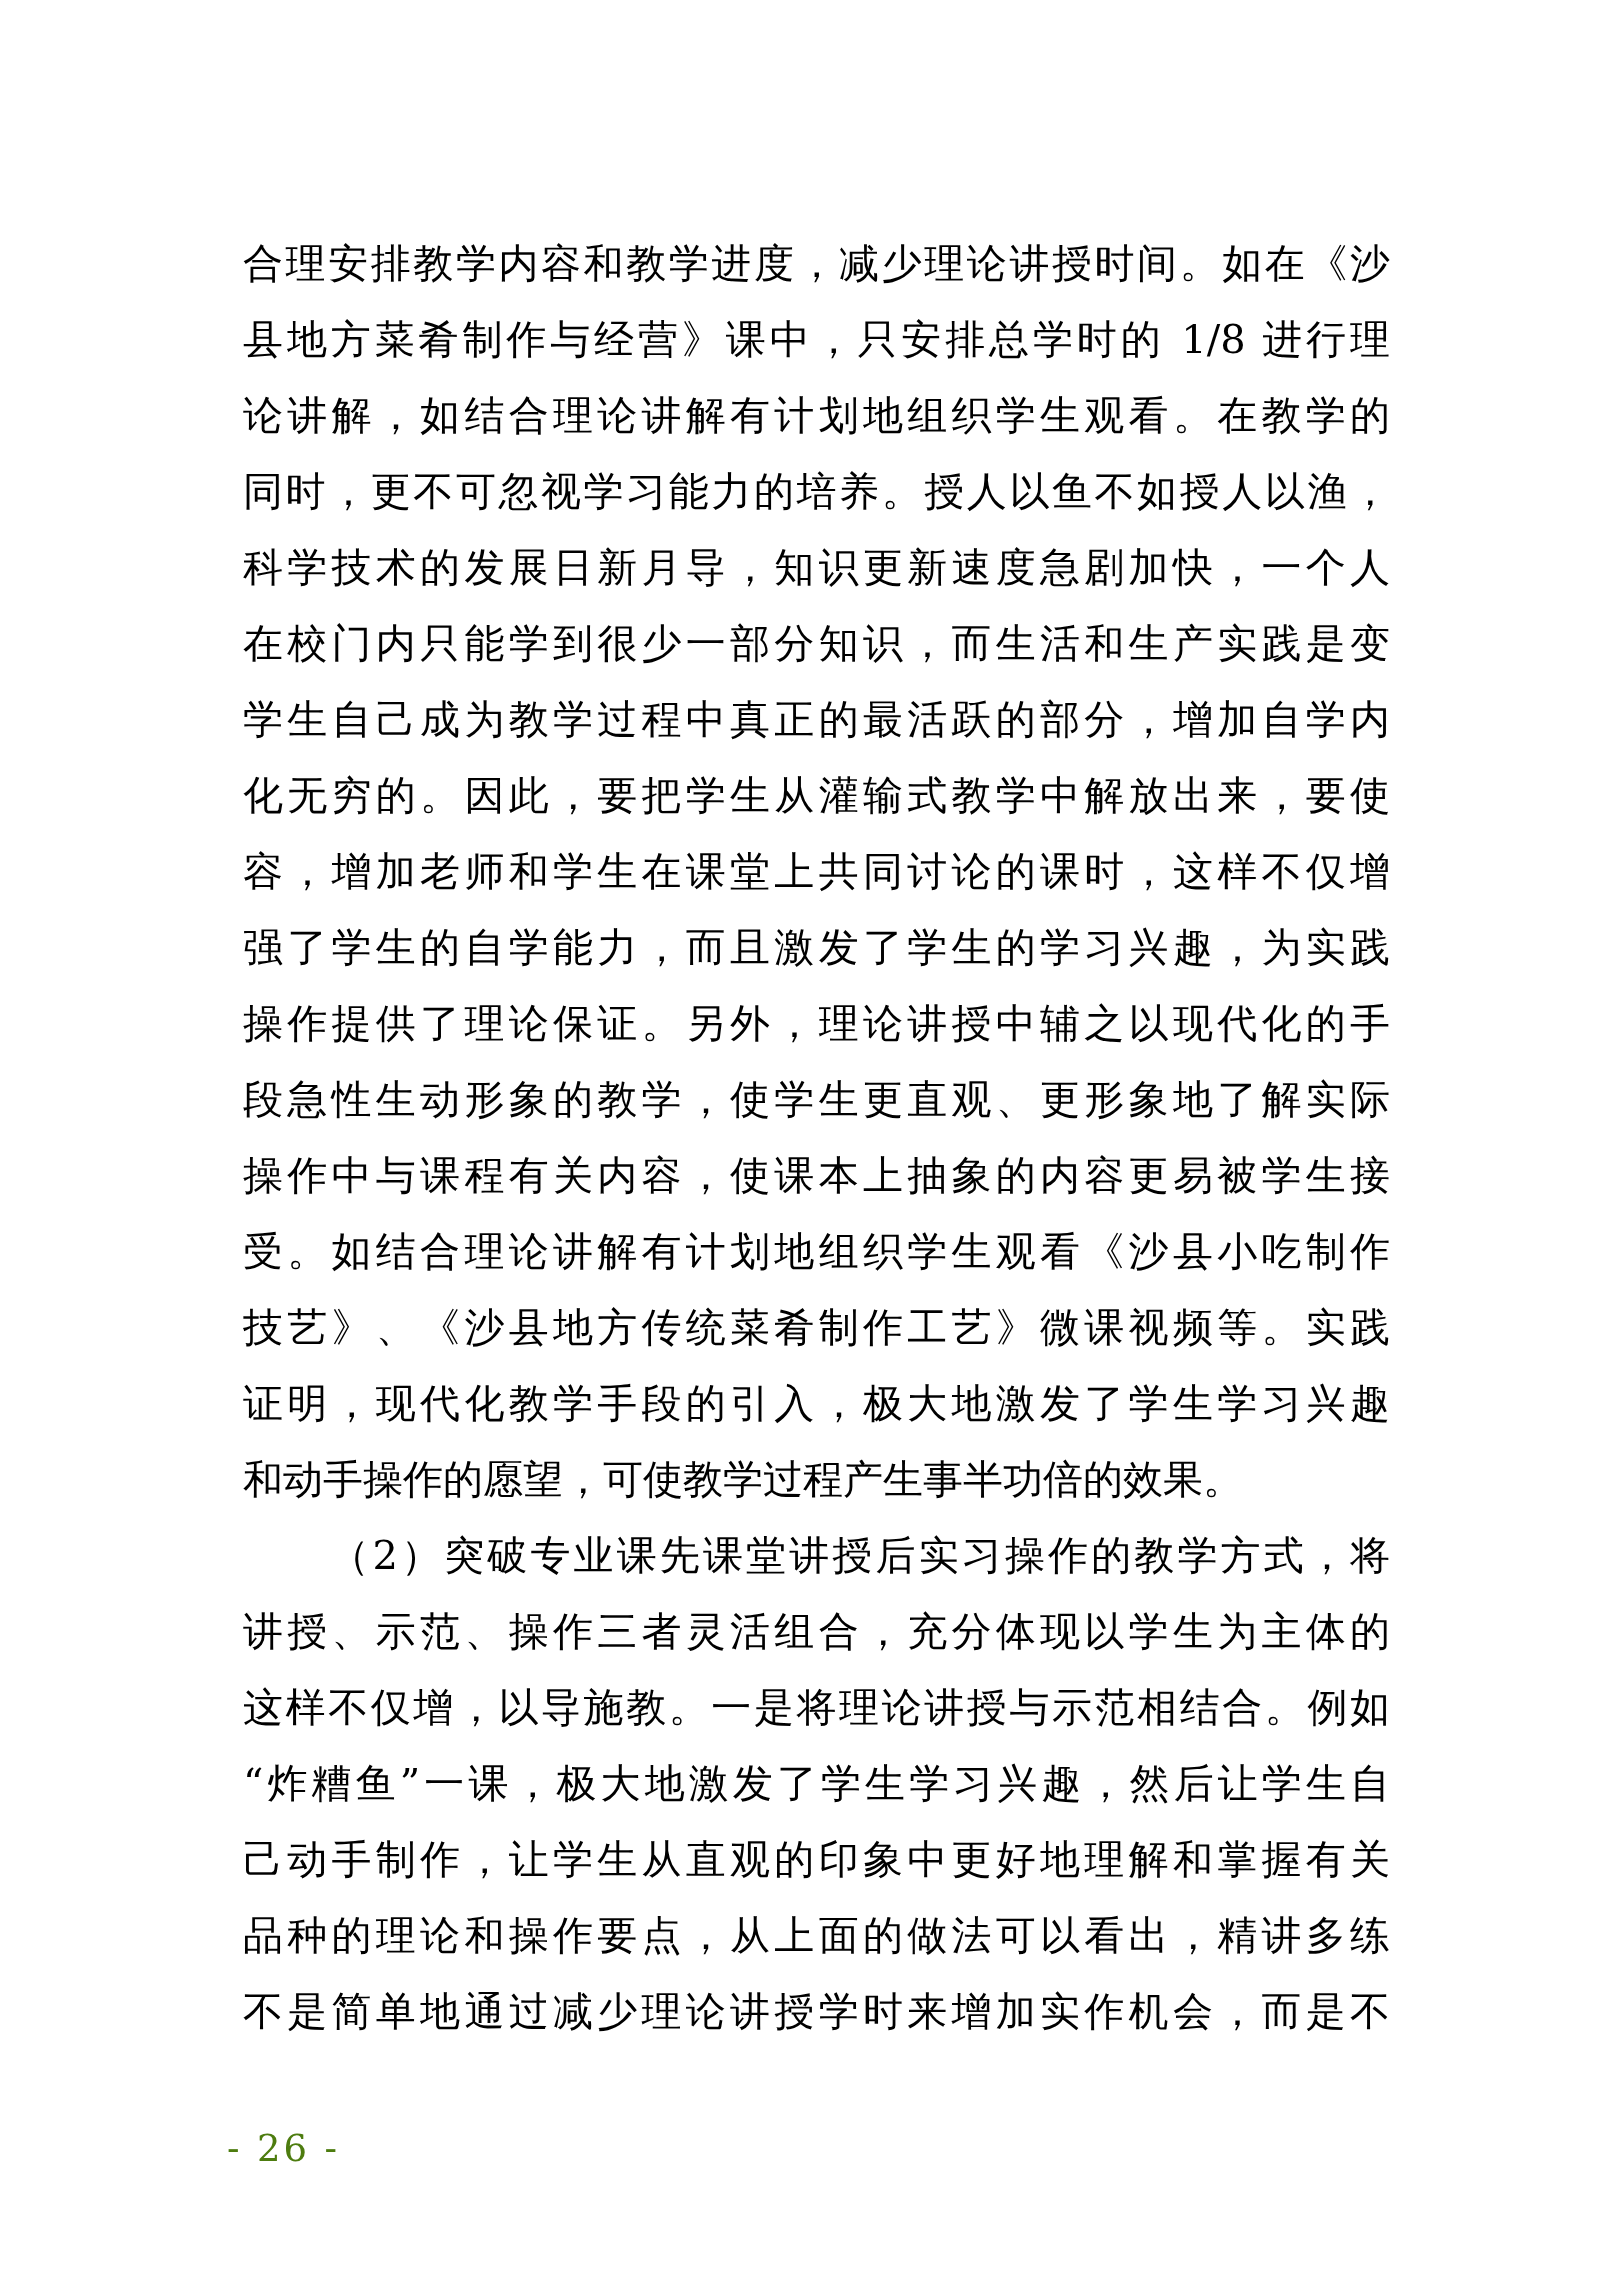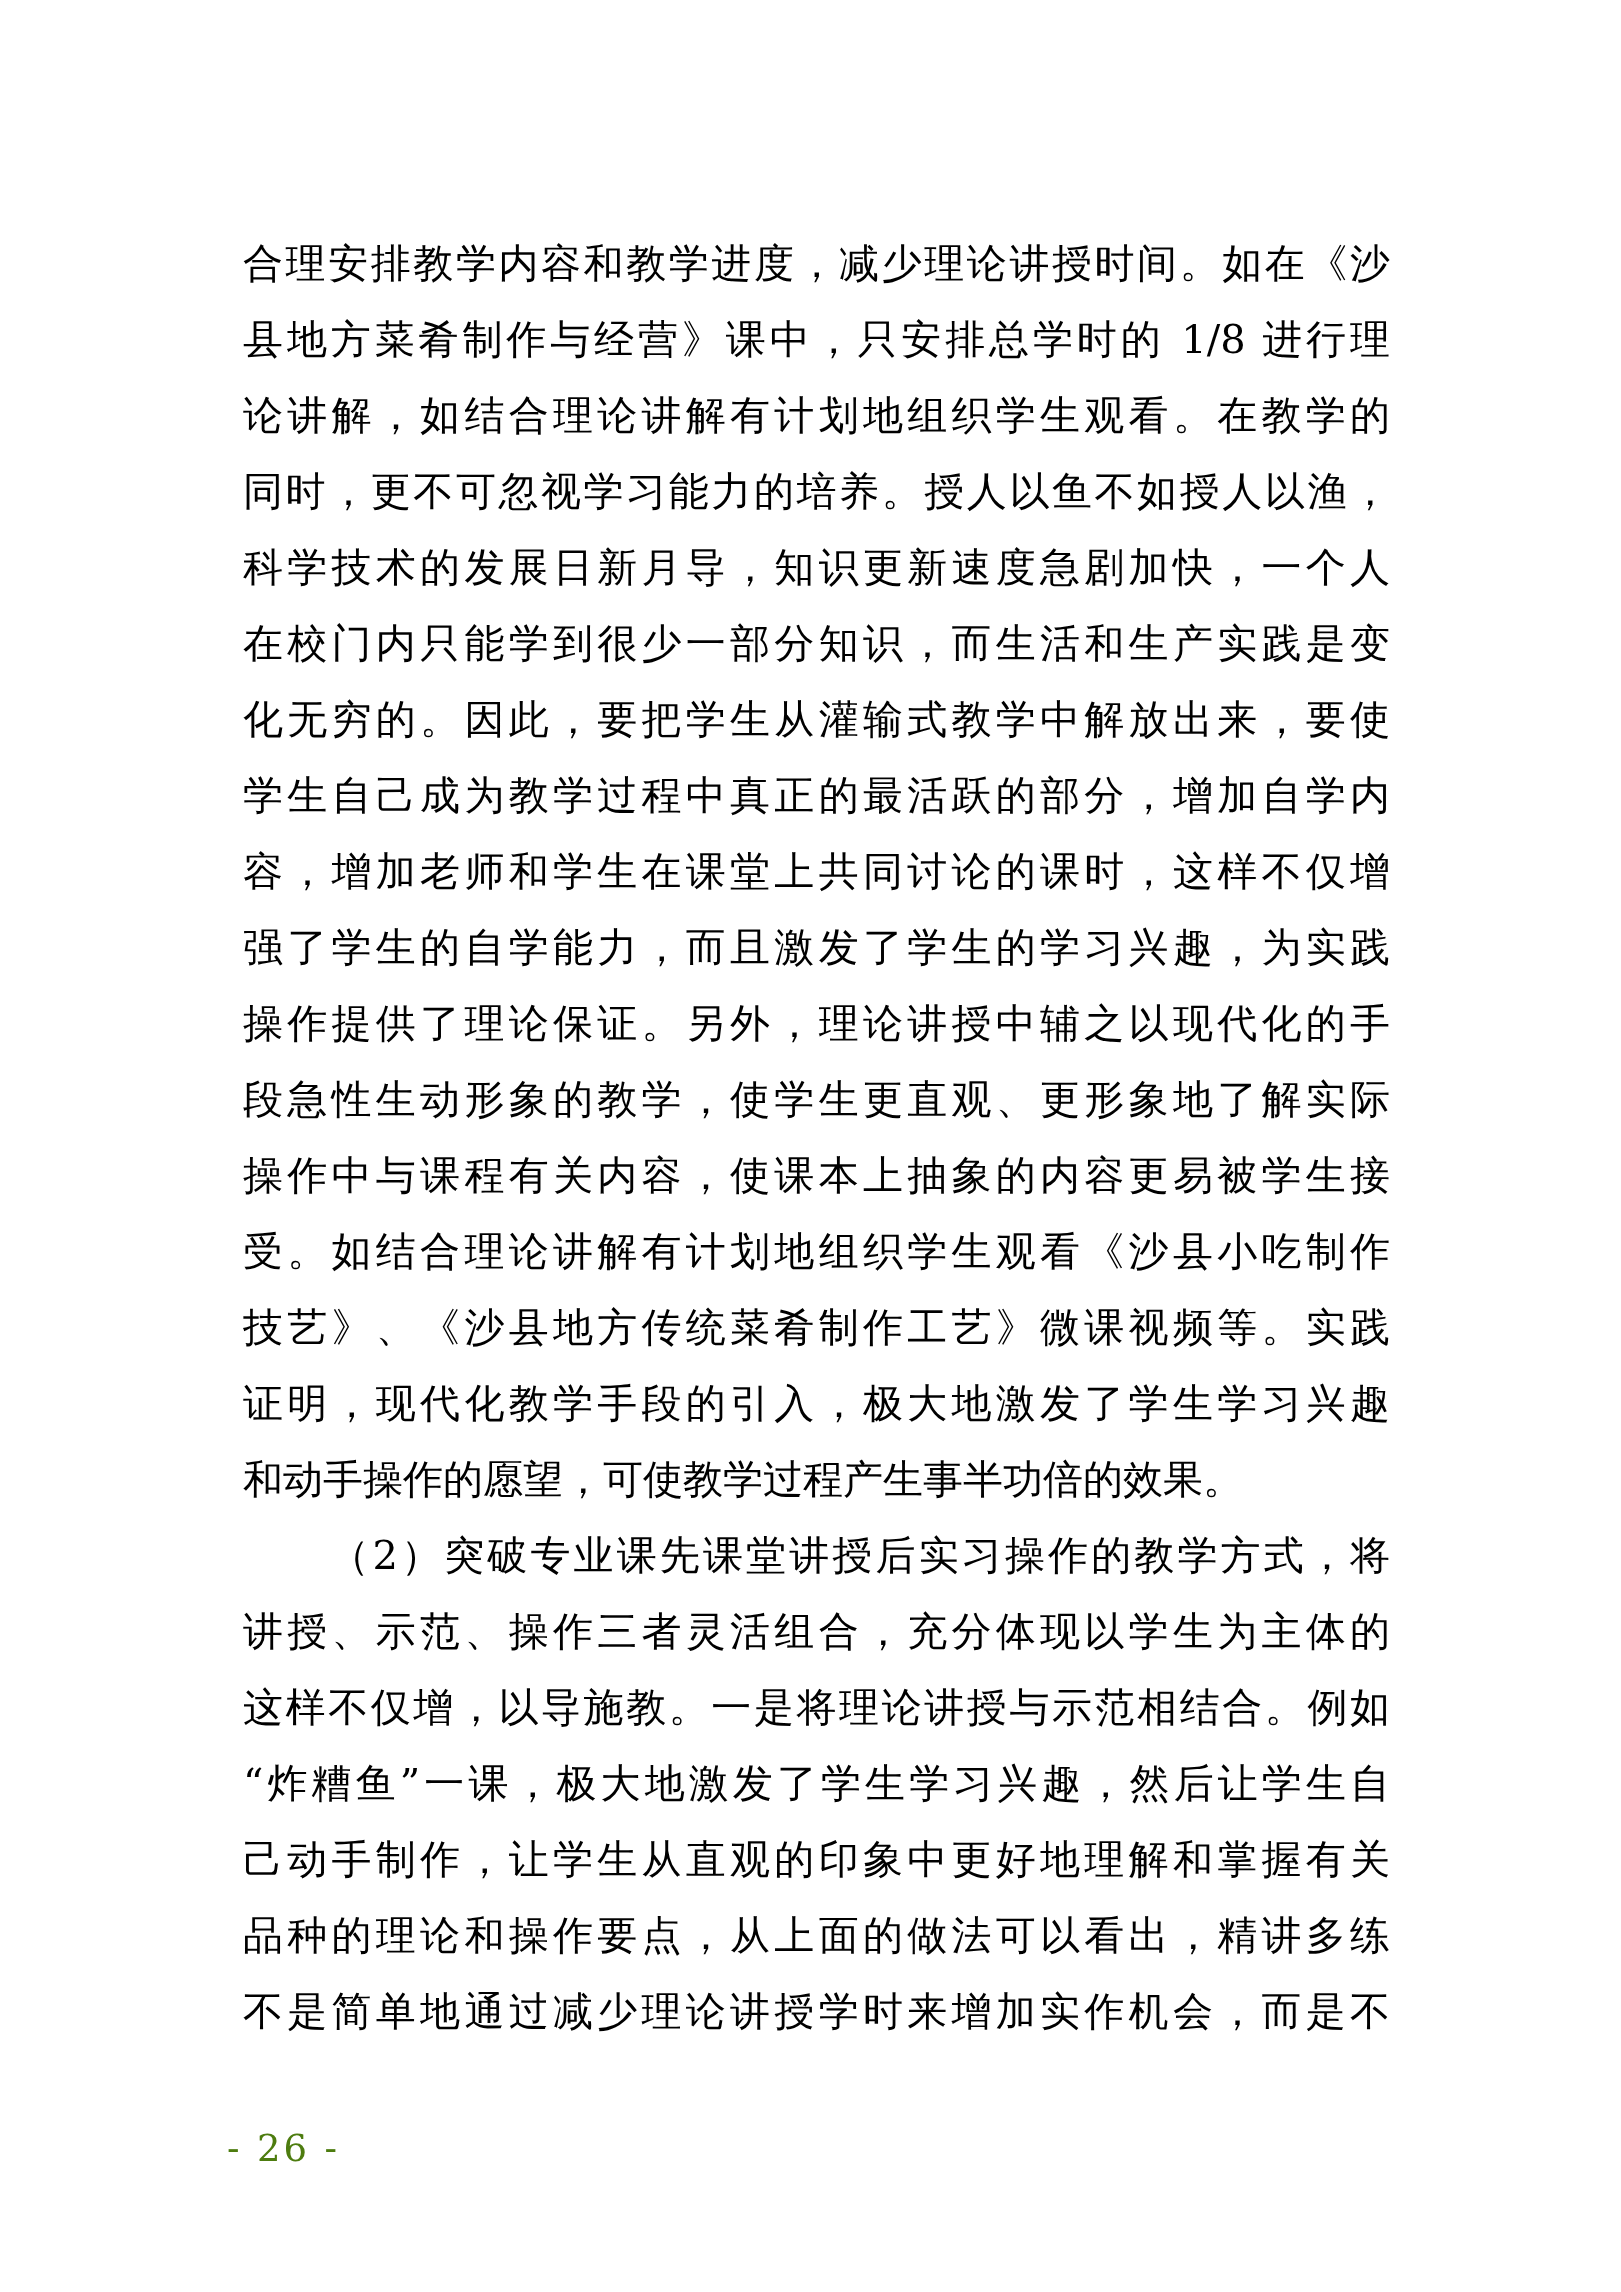--- a/index.html
+++ b/index.html
@@ -52,22 +52,22 @@
 
 <div class="page">
 
   <div class="text-block">
     <div class="line">合理安排教学内容和教学进度，减少理论讲授时间。如在《沙</div>
     <div class="line">县地方菜肴制作与经营》课中，只安排总学时的 1/8 进行理</div>
     <div class="line">论讲解，如结合理论讲解有计划地组织学生观看。在教学的</div>
     <div class="line">同时，更不可忽视学习能力的培养。授人以鱼不如授人以渔，</div>
     <div class="line">科学技术的发展日新月导，知识更新速度急剧加快，一个人</div>
     <div class="line">在校门内只能学到很少一部分知识，而生活和生产实践是变</div>
+    <div class="line">学生自己成为教学过程中真正的最活跃的部分，增加自学内</div>
     <div class="line">化无穷的。因此，要把学生从灌输式教学中解放出来，要使</div>
-    <div class="line">学生自己成为教学过程中真正的最活跃的部分，增加自学内</div>
     <div class="line">容，增加老师和学生在课堂上共同讨论的课时，这样不仅增</div>
     <div class="line">强了学生的自学能力，而且激发了学生的学习兴趣，为实践</div>
     <div class="line">操作提供了理论保证。另外，理论讲授中辅之以现代化的手</div>
     <div class="line">段急性生动形象的教学，使学生更直观、更形象地了解实际</div>
     <div class="line">操作中与课程有关内容，使课本上抽象的内容更易被学生接</div>
     <div class="line">受。如结合理论讲解有计划地组织学生观看《沙县小吃制作</div>
     <div class="line">技艺》、《沙县地方传统菜肴制作工艺》微课视频等。实践</div>
     <div class="line">证明，现代化教学手段的引入，极大地激发了学生学习兴趣</div>
     <div class="line para-end">和动手操作的愿望，可使教学过程产生事半功倍的效果。</div>
     <div class="line">　　（2）突破专业课先课堂讲授后实习操作的教学方式，将</div>

